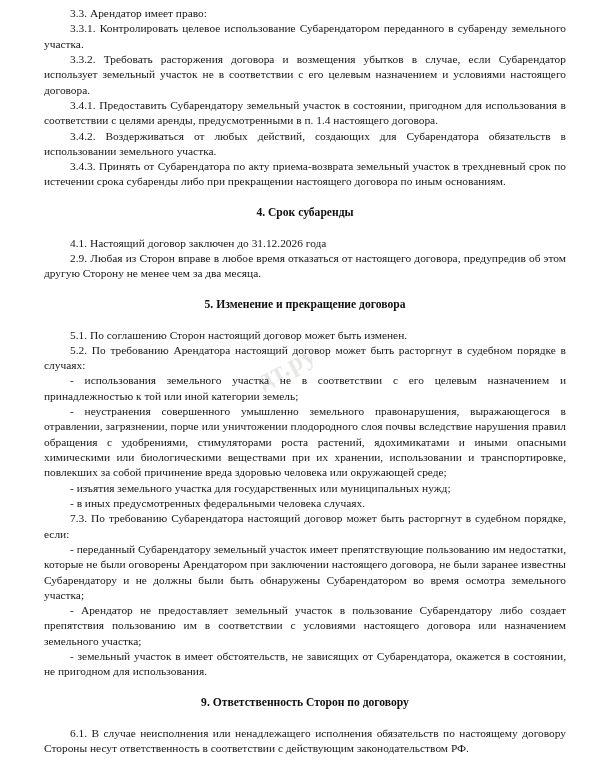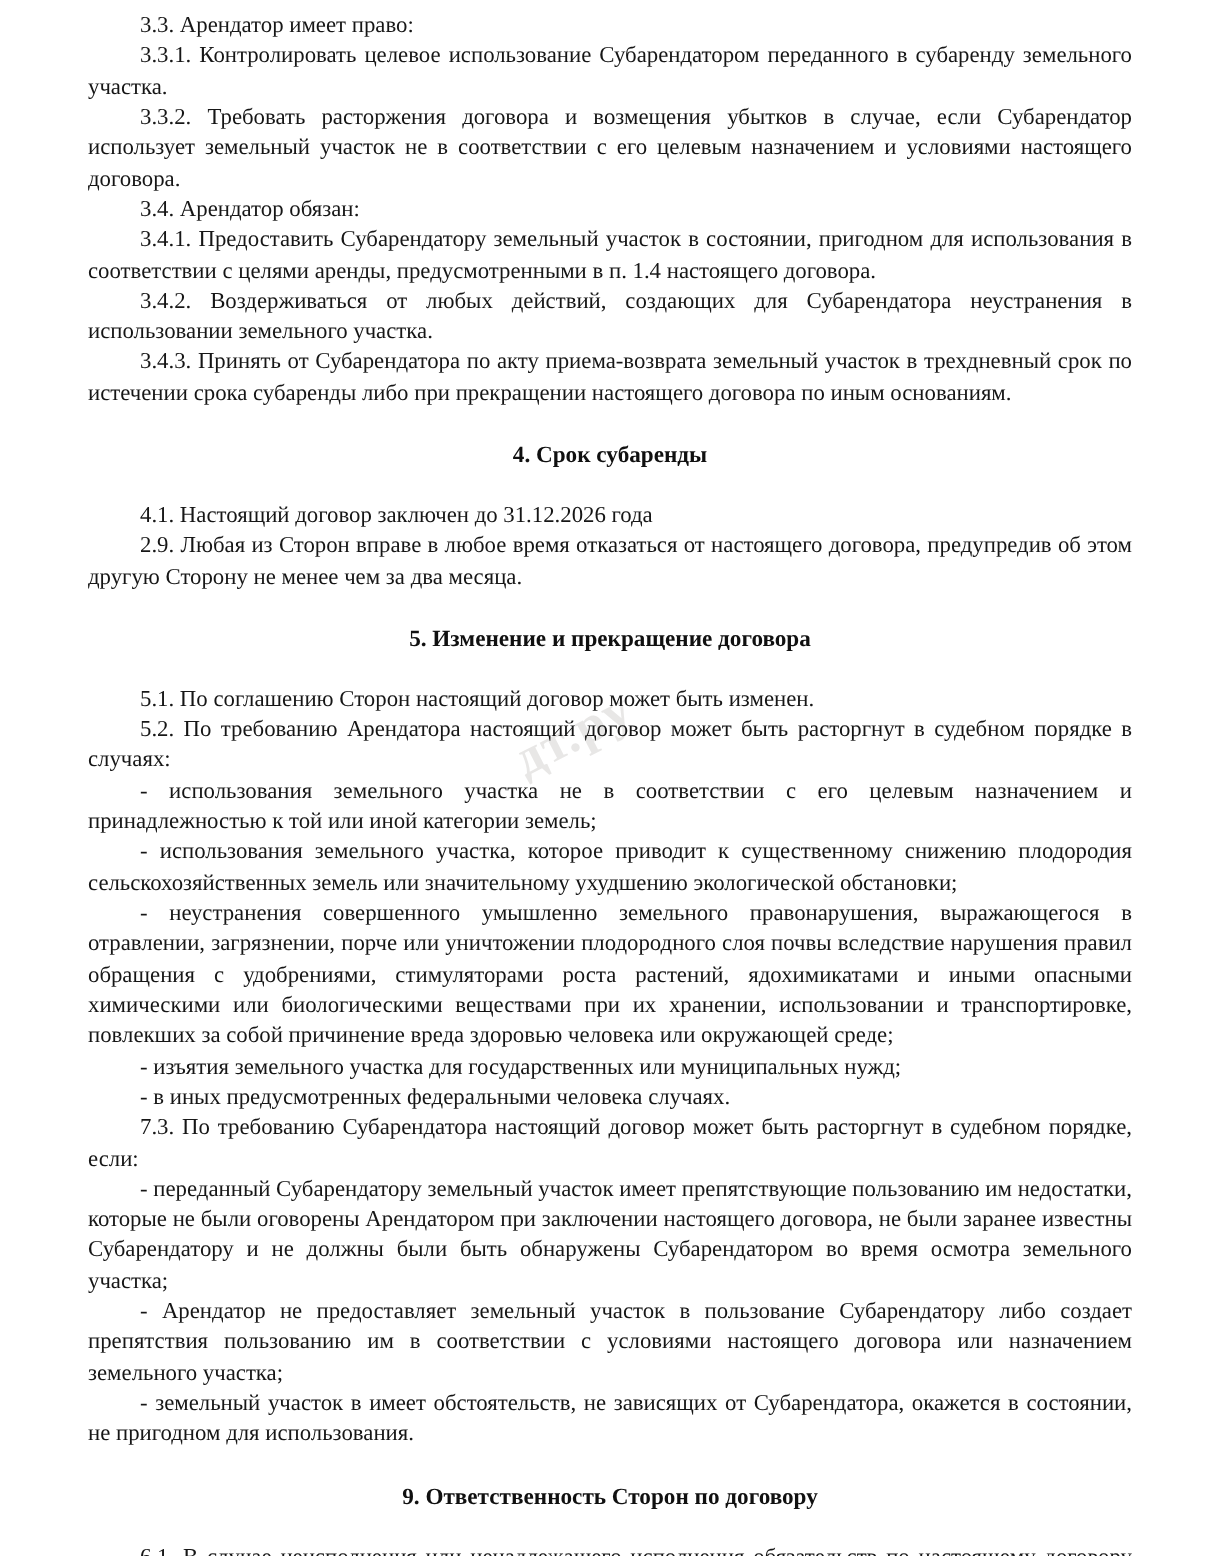--- a/index.html
+++ b/index.html
@@ -71,32 +71,30 @@
 <body>
 
 <div id="page">
 
   <div class="watermark">дт.ру</div>
 
   <div id="doc">
       <p class="" id="p-3-3">3.3. Арендатор имеет право:</p>
       <p class="" id="p-3-3-1">3.3.1. Контролировать целевое использование Субарендатором переданного в субаренду земельного участка.</p>
       <p class="" id="p-3-3-2">3.3.2. Требовать расторжения договора и возмещения убытков в случае, если Субарендатор использует земельный участок не в соответствии с его целевым назначением и условиями настоящего договора.</p>
-      <p class="" id="p-3-4">3.4. Арендатор обязан:</p>
       <p class="" id="p-3-4-1">3.4.1. Предоставить Субарендатору земельный участок в состоянии, пригодном для использования в соответствии с целями аренды, предусмотренными в п. 1.4 настоящего договора.</p>
-      <p class="" id="p-3-4-2">3.4.2. Воздерживаться от любых действий, создающих для Субарендатора неустранения в использовании земельного участка.</p>
+      <p class="" id="p-3-4-2">3.4.2. Воздерживаться от любых действий, создающих для Субарендатора обязательств в использовании земельного участка.</p>
       <p class="" id="p-3-4-3">3.4.3. Принять от Субарендатора по акту приема-возврата земельный участок в трехдневный срок по истечении срока субаренды либо при прекращении настоящего договора по иным основаниям.</p>
       <h2 class="gap-before gap-after" id="h-4">4. Срок субаренды</h2>
       <p class="" id="p-4-1">4.1. Настоящий договор заключен до 31.12.2026 года</p>
       <p class="" id="p-4-2">2.9. Любая из Сторон вправе в любое время отказаться от настоящего договора, предупредив об этом другую Сторону не менее чем за два месяца.</p>
       <h2 class="gap-before gap-after" id="h-5">5. Изменение и прекращение договора</h2>
       <p class="" id="p-5-1">5.1. По соглашению Сторон настоящий договор может быть изменен.</p>
       <p class="" id="p-5-2">5.2. По требованию Арендатора настоящий договор может быть расторгнут в судебном порядке в случаях:</p>
       <p class="bullet" id="p-5-2-b1">- использования земельного участка не в соответствии с его целевым назначением и принадлежностью к той или иной категории земель;</p>
-      <p class="bullet" id="p-5-2-b2">- использования земельного участка, которое приводит к существенному снижению плодородия сельскохозяйственных земель или значительному ухудшению экологической обстановки;</p>
       <p class="bullet" id="p-5-2-b3">- неустранения совершенного умышленно земельного правонарушения, выражающегося в отравлении, загрязнении, порче или уничтожении плодородного слоя почвы вследствие нарушения правил обращения с удобрениями, стимуляторами роста растений, ядохимикатами и иными опасными химическими или биологическими веществами при их хранении, использовании и транспортировке, повлекших за собой причинение вреда здоровью человека или окружающей среде;</p>
       <p class="bullet" id="p-5-2-b4">- изъятия земельного участка для государственных или муниципальных нужд;</p>
       <p class="bullet" id="p-5-2-b5">- в иных предусмотренных федеральными человека случаях.</p>
       <p class="" id="p-5-3">7.3. По требованию Субарендатора настоящий договор может быть расторгнут в судебном порядке, если:</p>
       <p class="bullet" id="p-5-3-b2">- переданный Субарендатору земельный участок имеет препятствующие пользованию им недостатки, которые не были оговорены Арендатором при заключении настоящего договора, не были заранее известны Субарендатору и не должны были быть обнаружены Субарендатором во время осмотра земельного участка;</p>
       <p class="bullet" id="p-5-3-b1">- Арендатор не предоставляет земельный участок в пользование Субарендатору либо создает препятствия пользованию им в соответствии с условиями настоящего договора или назначением земельного участка;</p>
       <p class="bullet" id="p-5-3-b3">- земельный участок в имеет обстоятельств, не зависящих от Субарендатора, окажется в состоянии, не пригодном для использования.</p>
       <h2 class="gap-before gap-after" id="h-6">9. Ответственность Сторон по договору</h2>
       <p class="" id="p-6-1">6.1. В случае неисполнения или ненадлежащего исполнения обязательств по настоящему договору Стороны несут ответственность в соответствии с действующим законодательством РФ.</p>
     </div>

